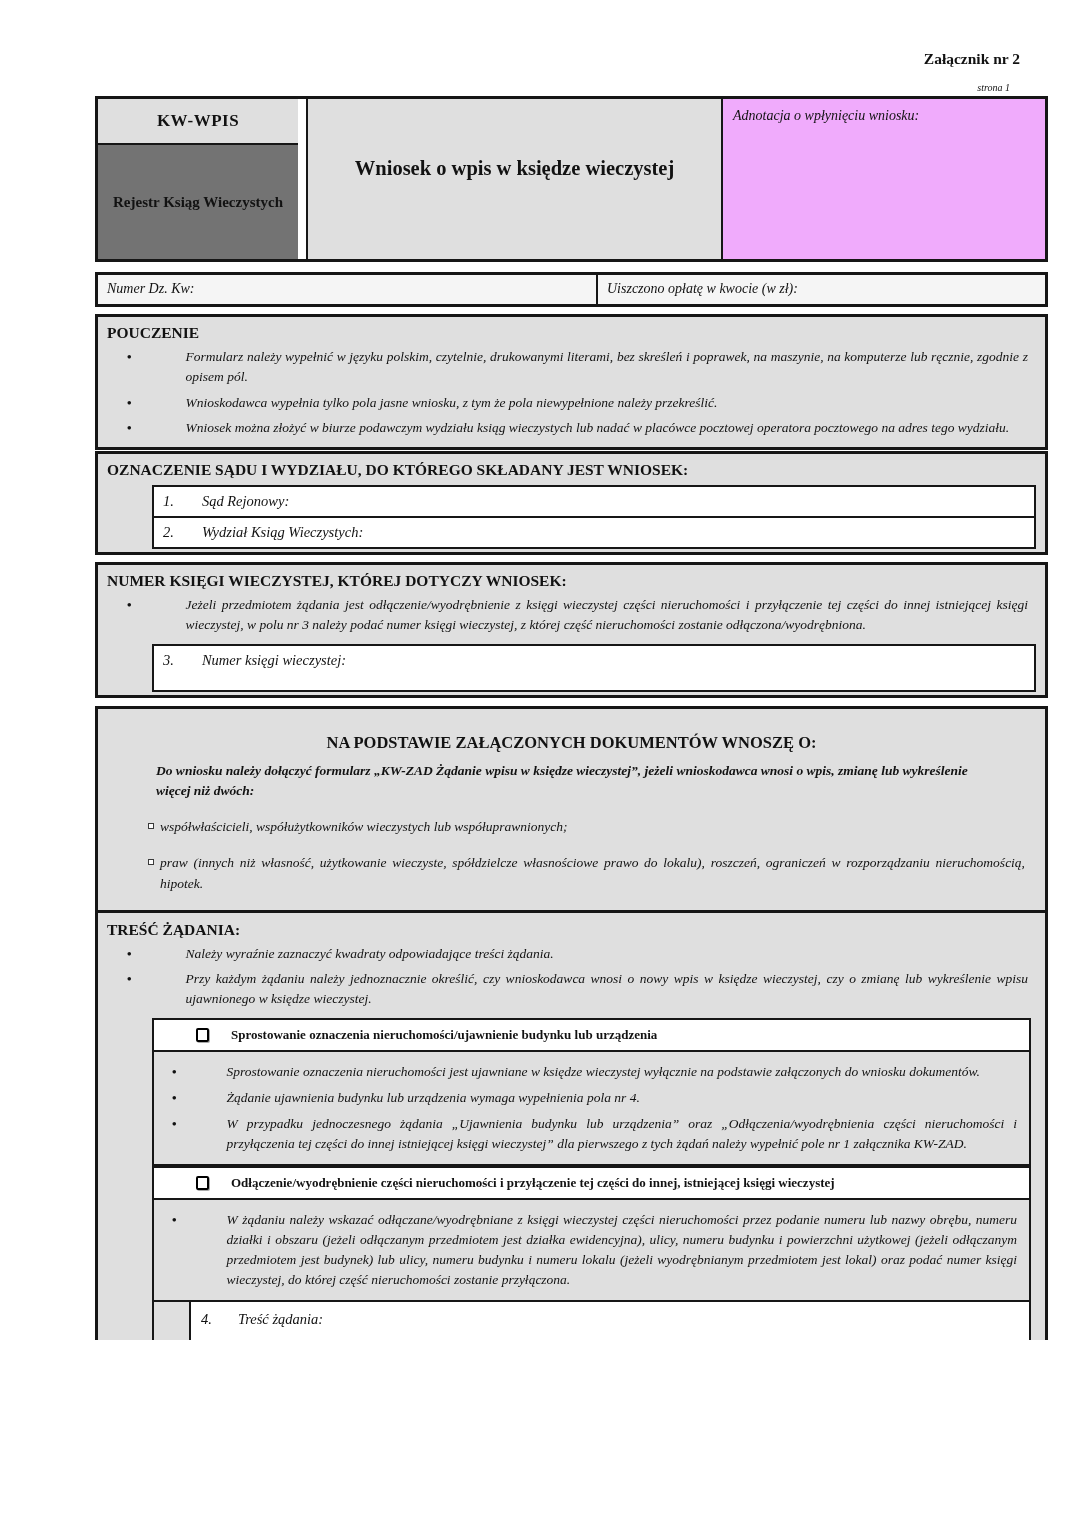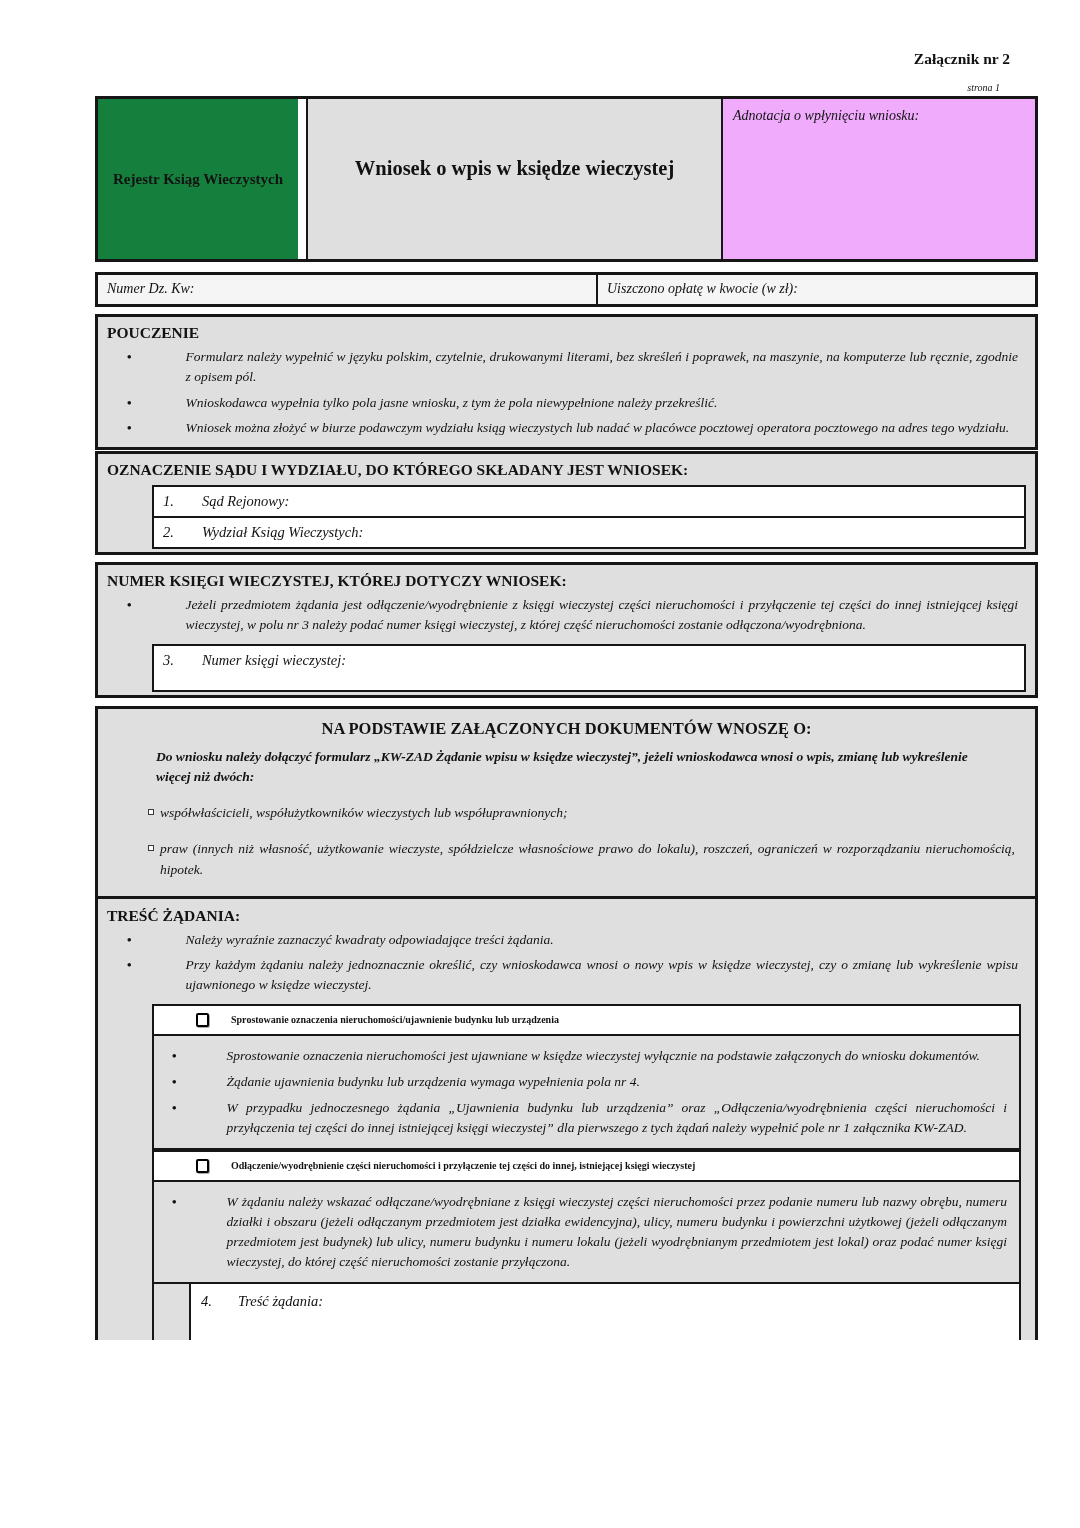--- a/index.html
+++ b/index.html
@@ -1,27 +1,27 @@
 <!DOCTYPE html>
 <html><head>
 <meta charset="utf-8">
 <style>
   * { margin:0; padding:0; box-sizing:border-box; }
   html,body { background:#ffffff; }
   body { font-family:"Liberation Serif", serif; color:#121212; }
-  .page { position:relative; width:1080px; height:1340px; background:#fff; padding:50px 42px 0 95px; overflow:hidden; }
+  .page { position:relative; width:1080px; height:1340px; background:#fff; padding:50px 32px 0 95px; overflow:hidden; }
 
   .annex { text-align:right; padding-right:28px; font-weight:bold; font-size:15.5px; }
   .strona { text-align:right; padding-right:38px; font-style:italic; font-size:10px; margin:14px 0 3px; }
 
   
   .htable { border:3px solid #161616; display:grid; grid-template-columns:200px 425px 1fr; height:166px; background:#fff; }
   .hleft { display:flex; flex-direction:column; }
   .hcode { height:46px; background:#dfdfdf; border-bottom:2px solid #161616; display:flex; align-items:center; justify-content:center; font-weight:bold; font-size:17px; letter-spacing:.5px; }
-  .hreg  { flex:1; background:#15803d; display:flex; align-items:center; justify-content:center; font-weight:bold; font-size:15px; }
+  .hreg  { flex:1; background:#737373; display:flex; align-items:center; justify-content:center; font-weight:bold; font-size:15px; }
   .hmid  { background:#dfdfdf; border-left:2px solid #161616; border-right:2px solid #161616; display:flex; align-items:center; justify-content:center; padding-bottom:22px;margin-left:8px; }
   .htitle{ font-weight:bold; font-size:20.5px; }
   .hnote { background:#f0abfc; padding:9px 10px; font-style:italic; font-size:14px; }
 
   
   .meta { margin-top:10px; border:3px solid #161616; display:grid; grid-template-columns:498px 1fr; min-height:35px; }
   .meta > div { background:#f5f5f5; padding:6px 9px; font-style:italic; font-size:14px; }
   .meta > div + div { border-left:2px solid #161616; }
 
   
@@ -33,31 +33,31 @@
 
   
   .fields { margin:6px 0 0 45px; }
   .fieldrow { background:#fff; border:2px solid #161616; padding:6px 9px; font-style:italic; font-size:14.5px; display:flex; gap:28px; }
   .fieldrow + .fieldrow { margin-top:-2px; }
   .fieldrow.tall { min-height:48px; align-items:flex-start; }
 
   
   .bigbox { margin-top:8px; border:3px solid #161616; background:#dfdfdf; }
   .basis { padding:8px 10px 16px; border-bottom:3px solid #161616; }
-  .basis-title { text-align:center; font-weight:bold; font-size:16.5px; margin-top:2px; }
+  .basis-title { text-align:center; font-weight:bold; font-size:16.5px; margin-top:16px; }
   .intro { margin:8px 55px 4px 48px; font-weight:bold; font-style:italic; font-size:13.5px; line-height:1.5; }
   .sq-item { display:flex; gap:6px; margin:16px 10px 0 40px; }
   .sq { width:6px; height:6px; border:1.5px solid #3a3a3a; background:#fdfdfd; margin-top:6px; flex:none; }
   .sq-item p { flex:1; font-style:italic; font-size:13.5px; line-height:1.5; text-align:justify; }
 
   .content-sec { padding:6px 9px 12px 9px; }
   .options { margin:8px 5px 0 45px; }
   .opt-row { background:#fff; border:2px solid #161616; padding:7px 9px 7px 42px; display:flex; align-items:center; gap:22px; }
   .cbox { width:13px; height:14px; border:2.5px solid #000; border-radius:2px; background:#fff; box-shadow:1px 1px 0 #00000055; flex:none; }
-  .opt-label { font-weight:bold; font-size:10px; }
+  .opt-label { font-weight:bold; font-size:13px; }
   .opt-notes { border:2px solid #161616; margin-top:-2px; background:#dfdfdf; padding:4px 10px 9px 6px; }
   .opt-notes .bullet { margin:6px 2px 0 12px; gap:10px; }
   .field4 { display:flex; border:2px solid #161616; margin-top:-2px; min-height:124px; background:#fff; }
   .f4-gutter { width:37px; background:#dfdfdf; border-right:2px solid #161616; flex:none; }
   .f4-body { flex:1; padding:9px 10px; font-style:italic; font-size:14.5px; display:flex; gap:26px; align-items:flex-start; }
 
   
   .footer { margin-top:9px; border:3px solid #161616; display:grid; grid-template-columns:458px 1fr; min-height:198px; }
   .f-left  { background:#fff; padding:9px 10px; font-style:italic; font-size:14px; }
   .f-right { background:#f2f2f2; border-left:2px solid #161616; padding:9px 10px; font-style:italic; font-size:14px; }
@@ -65,20 +65,21 @@
 </head>
 <body>
 
 <div class="page">
 
   <div class="annex">Załącznik nr 2</div>
   <div class="strona">strona 1</div>
 
   <div class="htable">
     <div class="hleft">
+      <div class="hcode">KW-WPIS</div>
       <div class="hreg">Rejestr Ksiąg Wieczystych</div>
     </div>
     <div class="hmid">
       <div class="htitle">Wniosek o wpis w księdze wieczystej</div>
     </div>
     <div class="hnote">Adnotacja o wpłynięciu wniosku:</div>
   </div>
 
   <div class="meta">
     <div>Numer Dz. Kw:</div>

